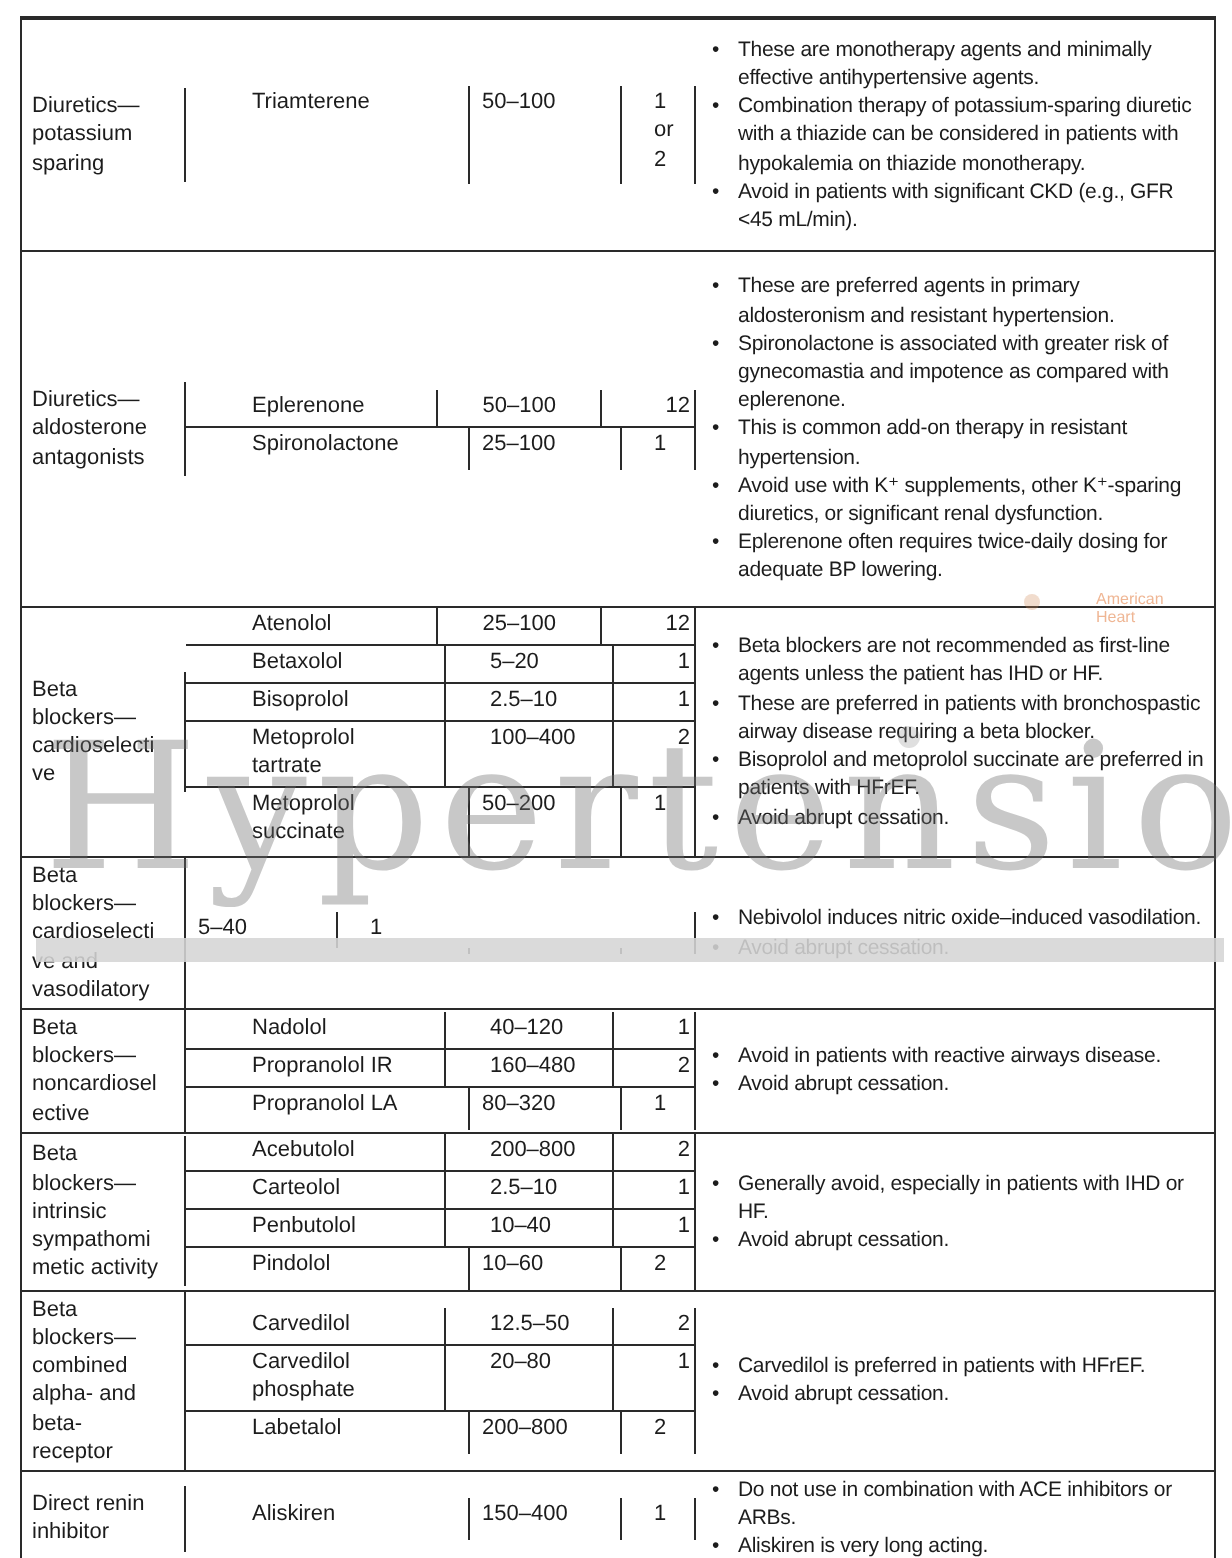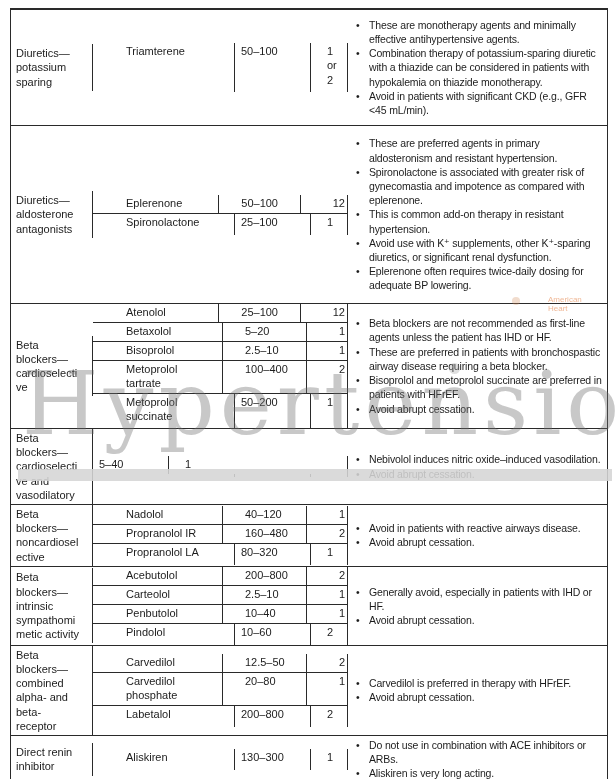--- a/index.html
+++ b/index.html
@@ -318,35 +318,35 @@
       </div>
       <div class="subrow fill">
           <div class="c name"></div>
           <div class="c dose"></div>
           <div class="c freq"></div>
         </div>
     </div>
     <div class="comments">
       <div class="bullet">
           <span class="blt">•</span>
-          <span class="btxt">Carvedilol is preferred in therapy with HFrEF.</span>
+          <span class="btxt">Carvedilol is preferred in patients with HFrEF.</span>
         </div>
       <div class="bullet">
           <span class="blt">•</span>
           <span class="btxt">Avoid abrupt cessation.</span>
         </div>
     </div>
   </div>
 
   <div class="group g7">
     <div class="ccell"><span>Direct renin inhibitor</span></div>
     <div class="mid">
       <div class="subrow">
         <div class="c name">Aliskiren</div>
-        <div class="c dose">130–300</div>
+        <div class="c dose">150–400</div>
         <div class="c freq">1</div>
       </div>
       <div class="subrow fill">
           <div class="c name"></div>
           <div class="c dose"></div>
           <div class="c freq"></div>
         </div>
     </div>
     <div class="comments">
       <div class="bullet">

